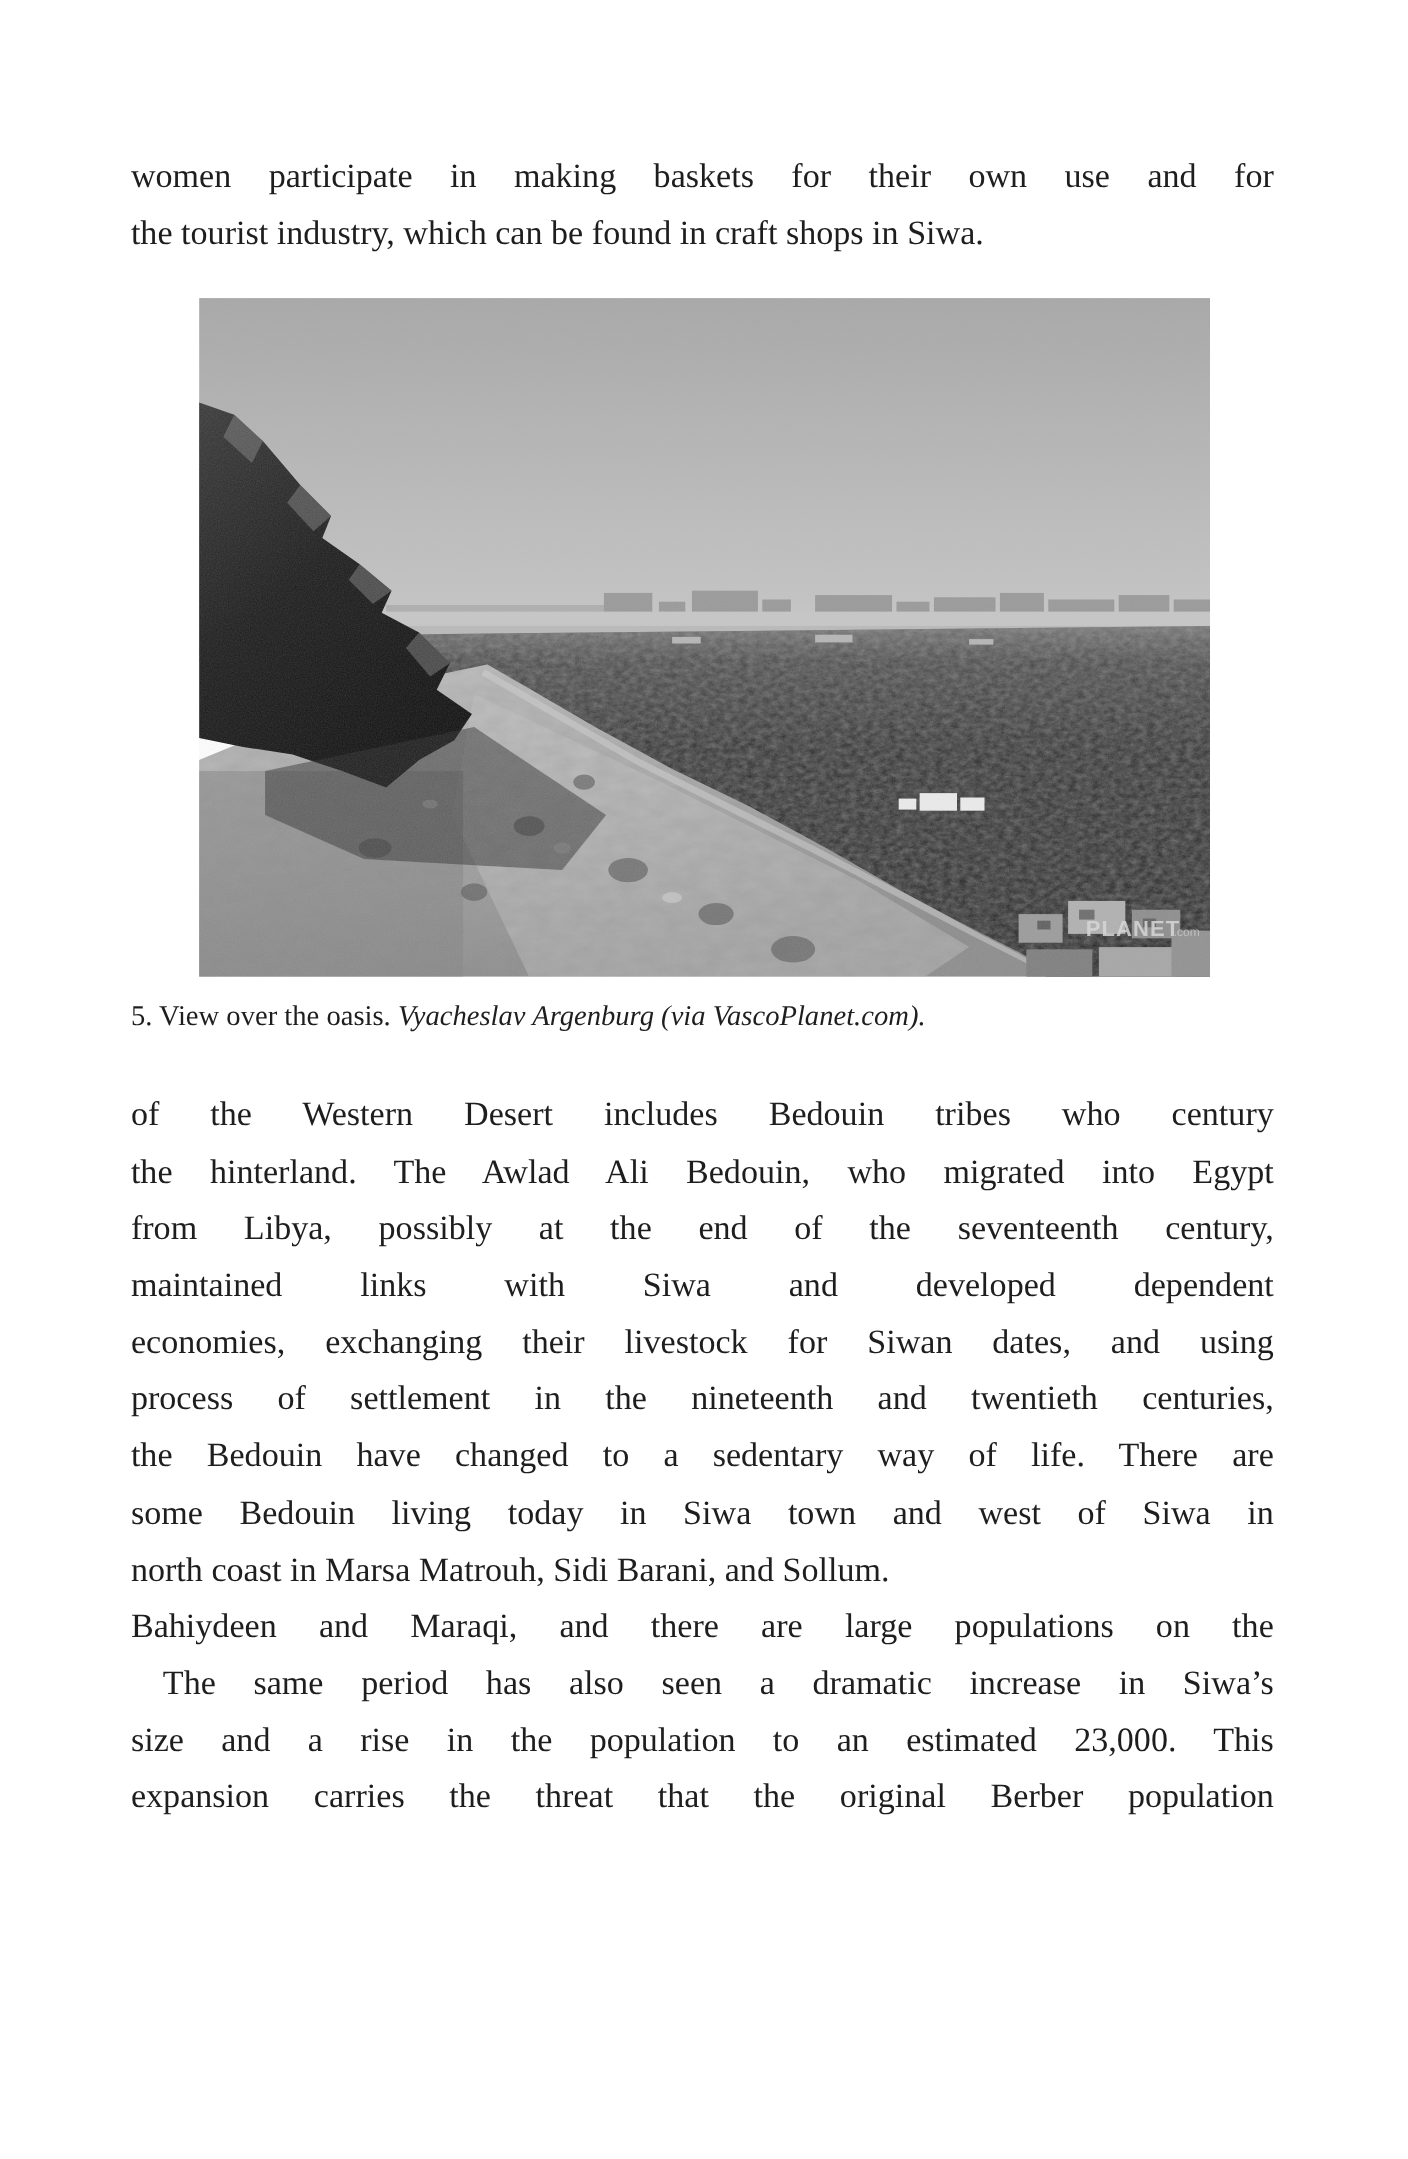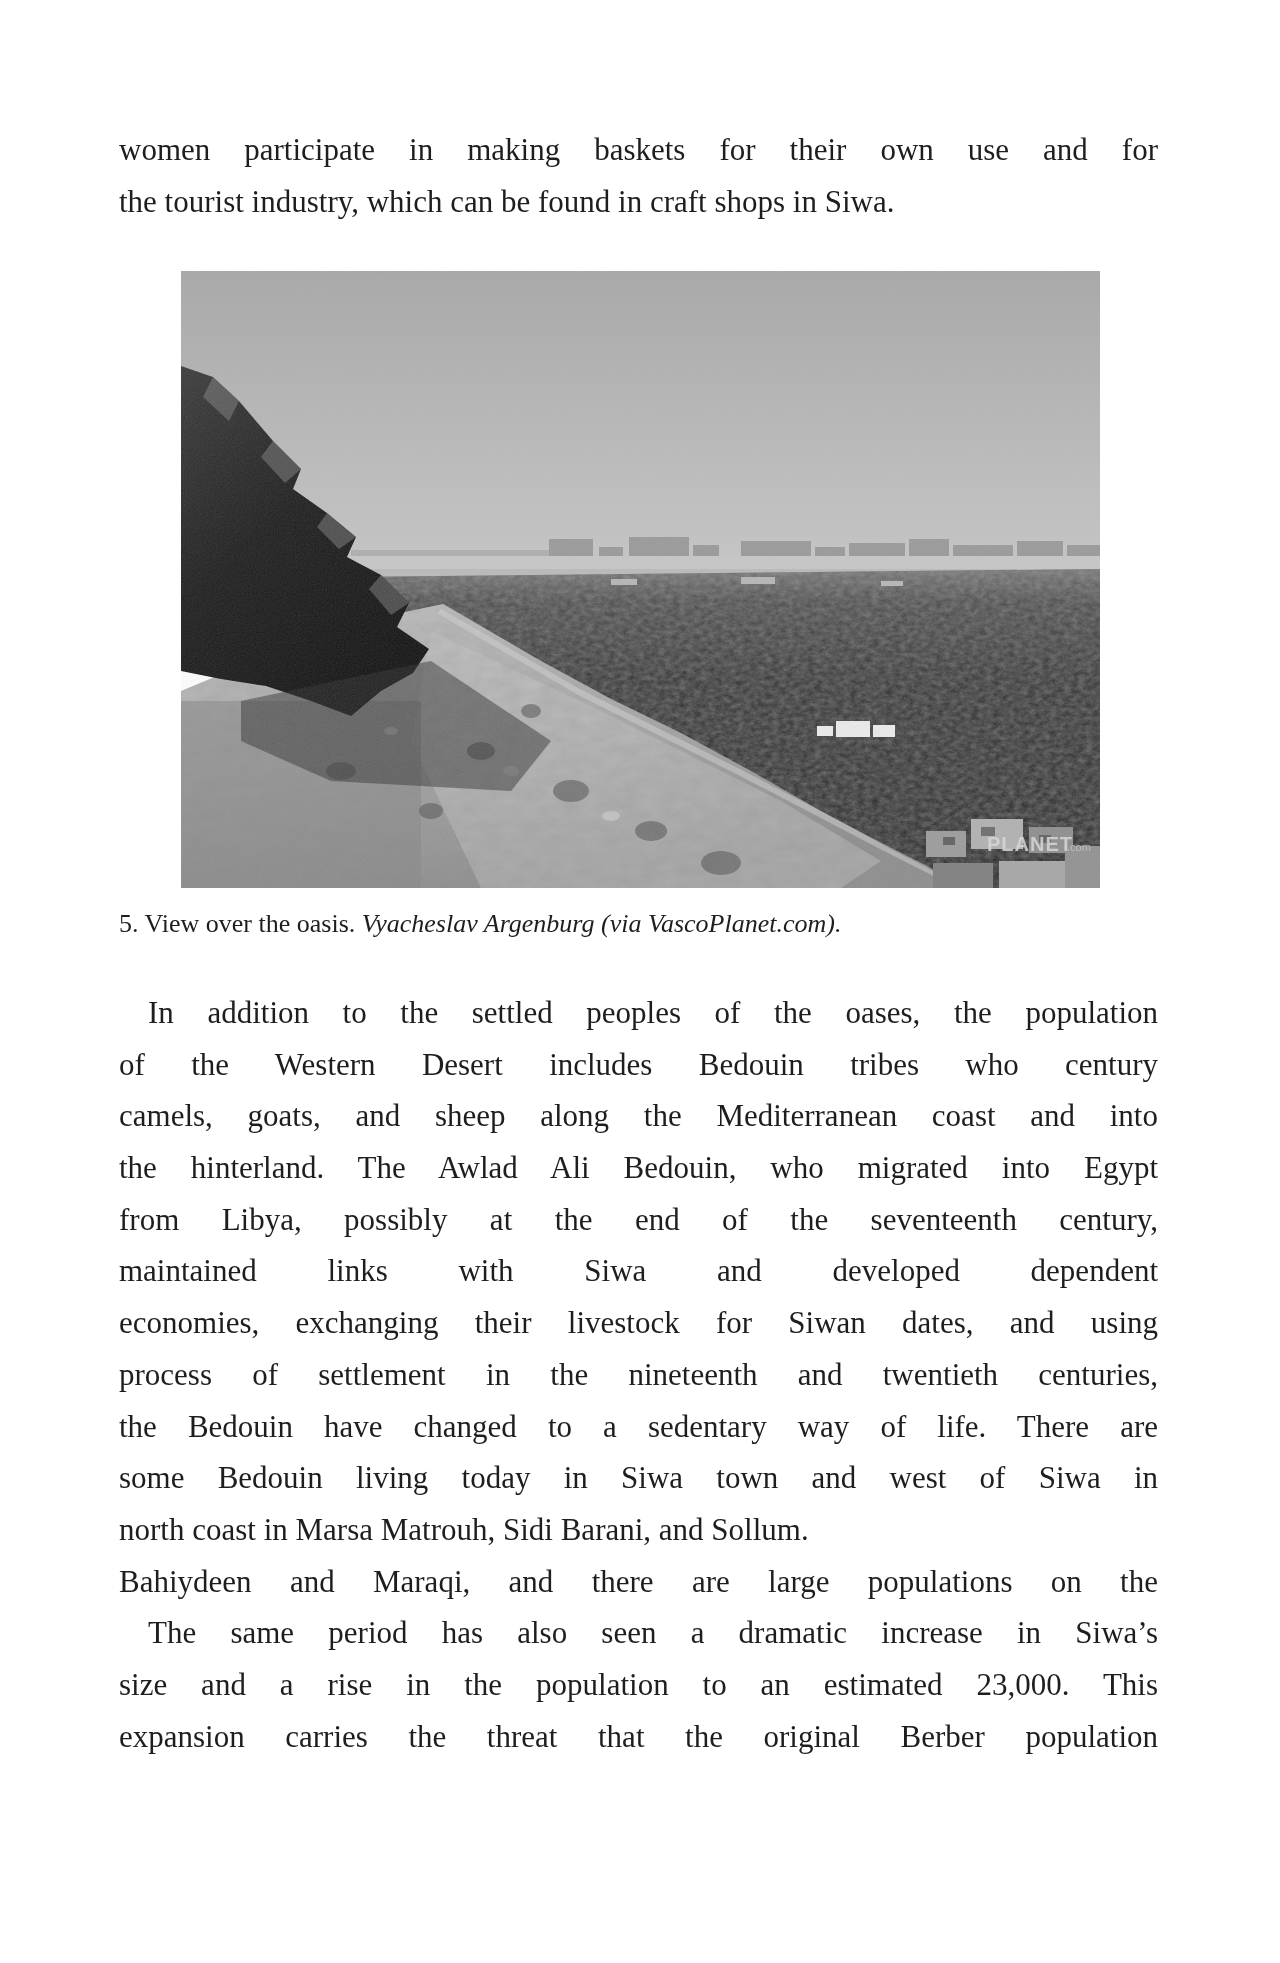--- a/index.html
+++ b/index.html
@@ -2,21 +2,21 @@
 <html><head>
 <meta charset="utf-8">
 <style>
   html,body{margin:0;padding:0;background:#e8e8e8;}
   .page{
     position:relative;width:1280px;height:1963px;margin:0 auto;
     background:#ffffff;color:#1e1e1e;
     font-family:"Liberation Serif","DejaVu Serif",serif;
     overflow:hidden;
   }
-  .top-par{position:absolute;left:119px;top:124px;width:1039px;}
+  .top-par{position:absolute;left:119px;top:134px;width:1039px;}
   .bodytext{position:absolute;left:119px;top:987px;width:1039px;}
   .ln{
     font-size:31px;line-height:51.7px;height:51.7px;
     white-space:normal;letter-spacing:0;
   }
   .j{text-align:justify;text-align-last:justify;}
   .lastln{text-align:left;text-align-last:left;}
   .ind{text-indent:29px;}
   .photo{
     position:absolute;left:181px;top:271px;width:919px;height:617px;
@@ -169,23 +169,21 @@
       </svg>
     </div>
 
     <figcaption class="caption">
       <span>5. View over the oasis.</span>
       <span class="it">Vyacheslav Argenburg (via VascoPlanet.com).</span>
     </figcaption>
   </figure>
 
   <section class="bodytext">
-    <div class="ln j ind">In addition to the settled peoples of the oases, the population</div>
     <div class="ln j">of the Western Desert includes Bedouin tribes who century</div>
-    <div class="ln j">camels, goats, and sheep along the Mediterranean coast and into</div>
     <div class="ln j">the hinterland. The Awlad Ali Bedouin, who migrated into Egypt</div>
     <div class="ln j">from Libya, possibly at the end of the seventeenth century,</div>
     <div class="ln j">maintained links with Siwa and developed dependent</div>
     <div class="ln j">economies, exchanging their livestock for Siwan dates, and using</div>
     <div class="ln j">process of settlement in the nineteenth and twentieth centuries,</div>
     <div class="ln j">the Bedouin have changed to a sedentary way of life. There are</div>
     <div class="ln j">some Bedouin living today in Siwa town and west of Siwa in</div>
     <div class="ln lastln">north coast in Marsa Matrouh, Sidi Barani, and Sollum.</div>
     <div class="ln j">Bahiydeen and Maraqi, and there are large populations on the</div>
     <div class="ln j ind">The same period has also seen a dramatic increase in Siwa’s</div>

